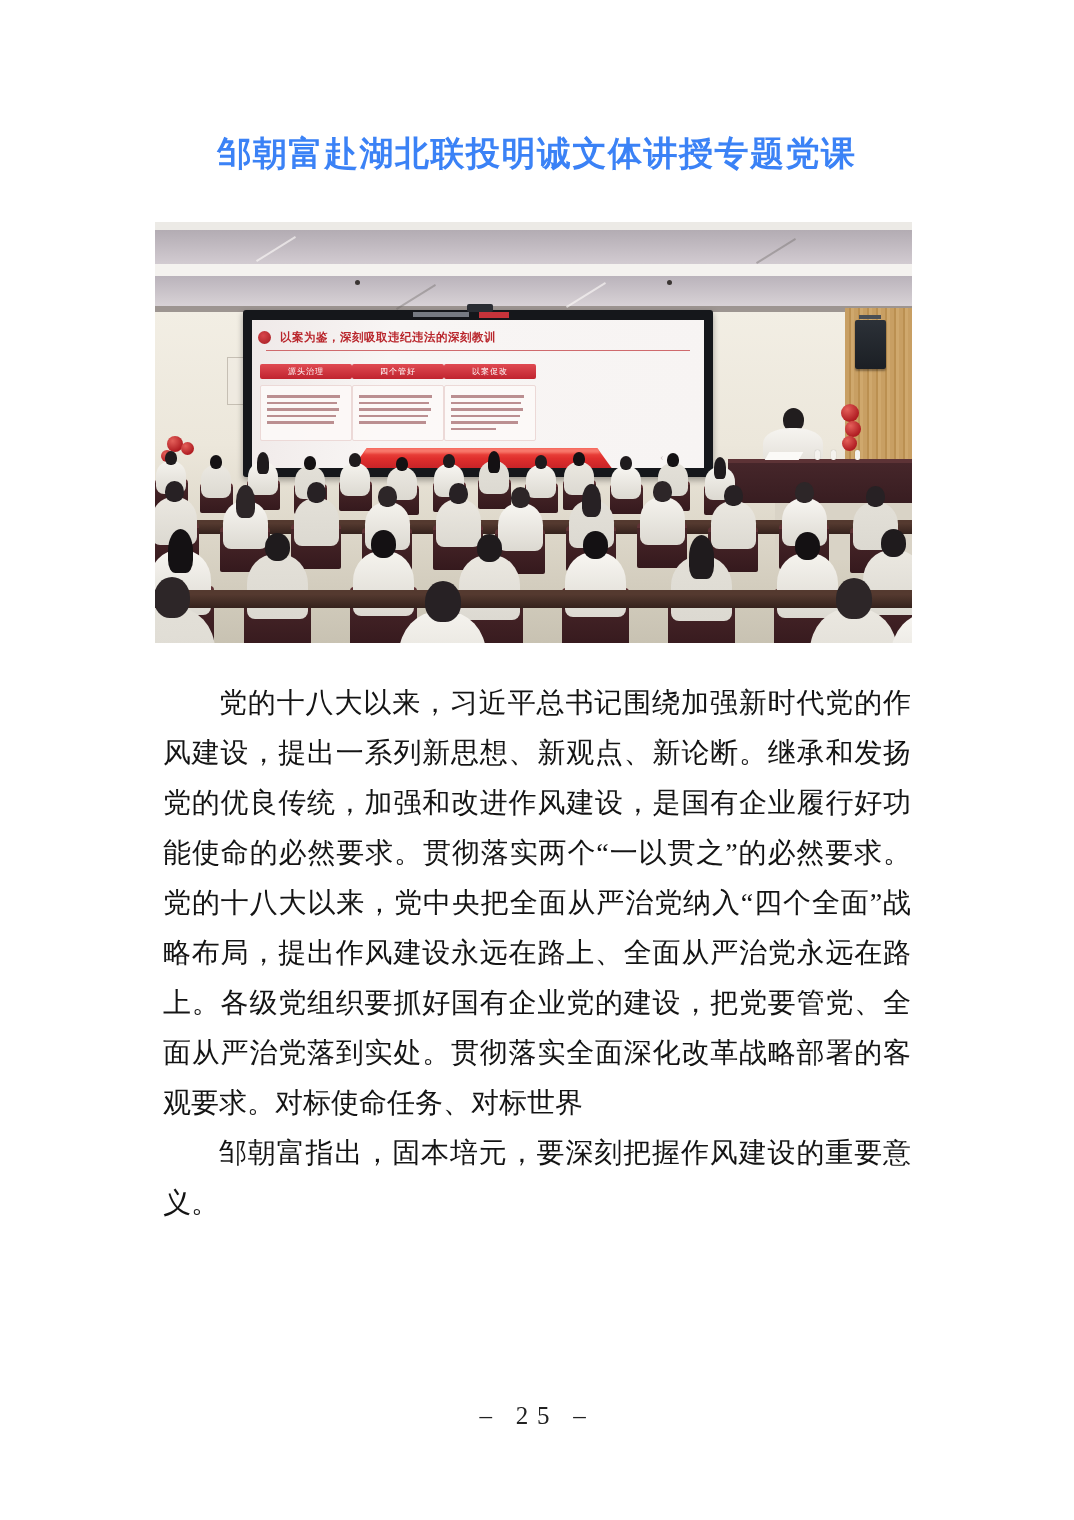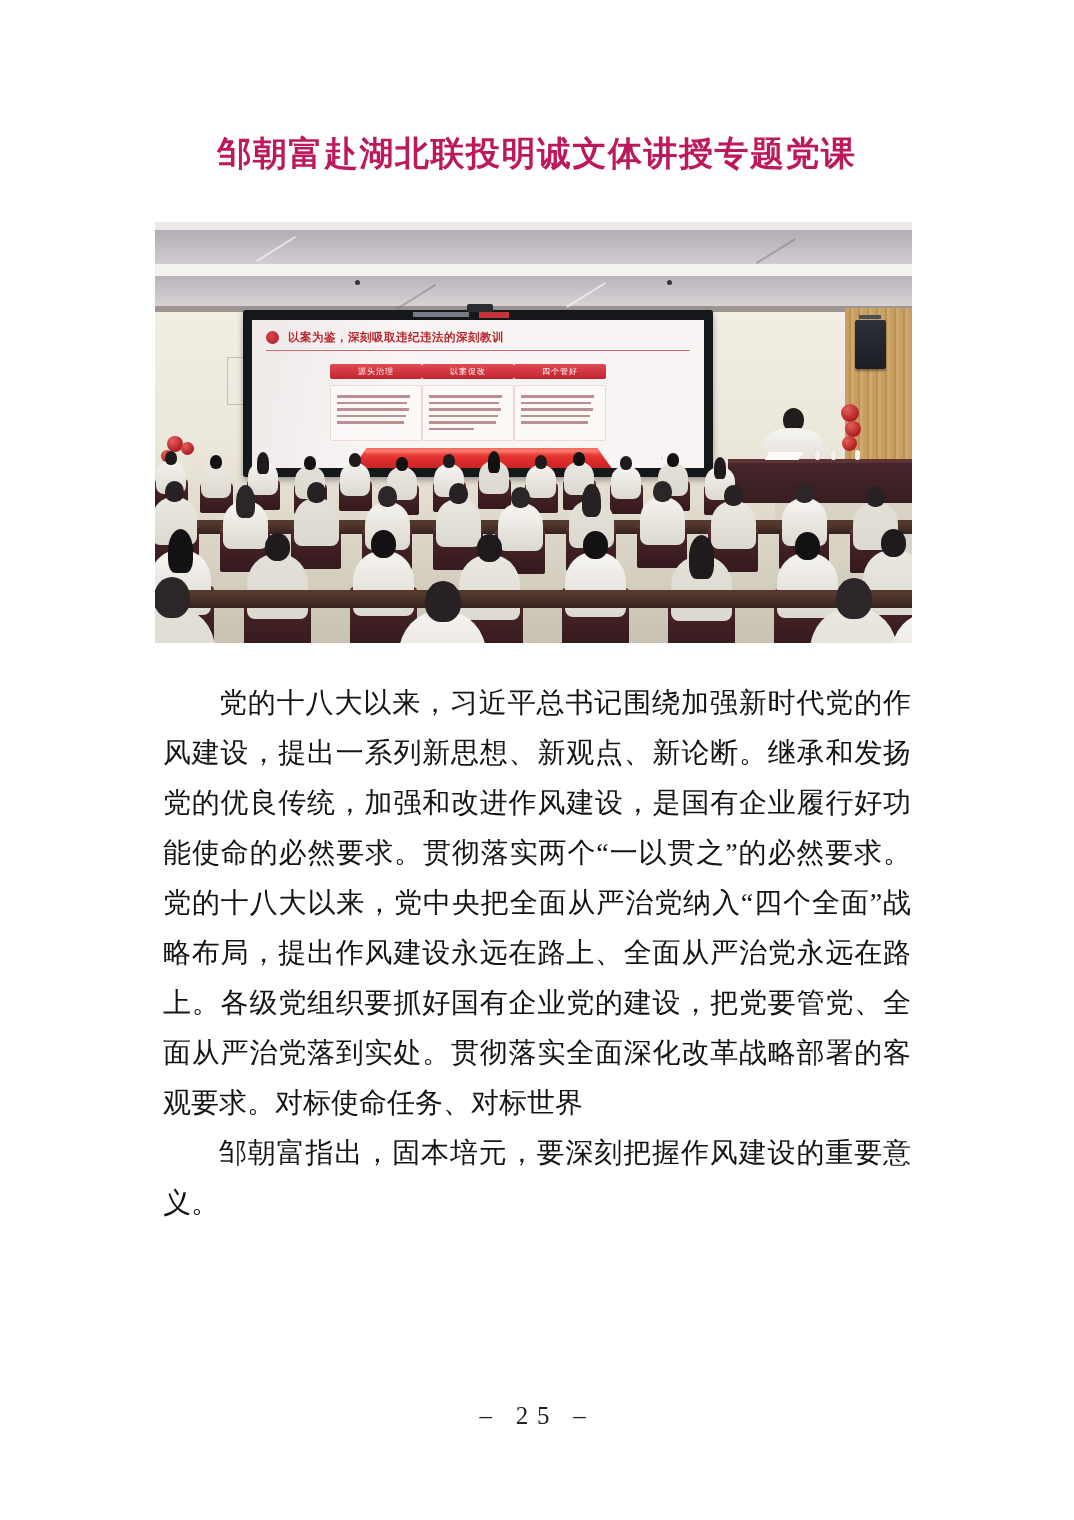--- a/index.html
+++ b/index.html
@@ -4,21 +4,21 @@
 <style>
   html,body{margin:0;padding:0;}
   body{
     width:1074px;height:1520px;position:relative;background:#ffffff;
     font-family:"Liberation Serif","DejaVu Serif",serif;color:#111;
     overflow:hidden;
   }
   
   .doc-title{
     position:absolute;top:131px;left:0;width:1074px;text-align:center;
-    font-size:34px;font-weight:bold;letter-spacing:1.5px;color:#be185d;
+    font-size:34px;font-weight:bold;letter-spacing:1.5px;color:#3b82f6;
   }
   .body-text{
     position:absolute;top:678px;left:163px;width:748px;
     font-size:28px;line-height:50px;text-align:justify;color:#141414;
   }
   .body-text p{margin:0;text-indent:2em;}
   .page-num{
     position:absolute;top:1402px;left:0;width:1074px;text-align:center;
     font-size:25px;letter-spacing:.35em;color:#222;
   }
@@ -53,25 +53,25 @@
   .bottle{width:5px;height:10px;background:#f4f2ee;border-radius:2px;top:228px;box-shadow:0 0 1px rgba(0,0,0,.3);}
   .speaker-head{left:628px;top:186px;width:21px;height:24px;border-radius:50% 50% 46% 46%;background:#211d1e;}
   .speaker-body{left:608px;top:206px;width:60px;height:34px;border-radius:45% 45% 6px 6px;background:linear-gradient(180deg,#f6f4f0,#e4e1da);}
   .paper{left:612px;top:230px;width:34px;height:8px;background:#fbfaf7;transform:skewX(-30deg);}
   
   .screen{left:88px;top:88px;width:470px;height:167px;background:#15171b;border-radius:3px;box-shadow:0 3px 6px rgba(0,0,0,.35);}
   .screen .nub{left:224px;top:-6px;width:26px;height:8px;background:#2a2d33;border-radius:2px;}
   .screen .chip-grey{left:170px;top:2px;width:56px;height:5px;background:#8f949c;opacity:.8;}
   .screen .chip-red{left:236px;top:2px;width:30px;height:6px;background:#c6333a;}
   .slide{left:9px;top:10px;width:452px;height:148px;background:linear-gradient(100deg,#efe9e8 0%,#f8f5f4 30%,#f7f4f3 100%);overflow:hidden;}
-  .slide-titlerow{left:14px;top:10px;width:430px;height:16px;}
+  .slide-titlerow{left:6px;top:10px;width:430px;height:16px;}
   .slide-dot{left:0;top:1px;width:13px;height:13px;border-radius:50%;background:radial-gradient(circle at 40% 35%,#d8454b,#a31b21);}
   .slide-heading{left:22px;top:0;width:400px;font-size:11.5px;font-weight:bold;color:#b9262c;letter-spacing:.5px;filter:blur(.5px);white-space:nowrap;}
   .slide-rule{left:14px;top:30px;width:424px;height:1px;background:#cf6a6d;}
-  .cards{left:14px;top:44px;width:404px;height:78px;display:flex;justify-content:center;position:absolute;}
+  .cards{left:8px;top:44px;width:404px;height:78px;display:flex;justify-content:flex-start;position:absolute;}
   .card{position:relative;width:92px;}
   .card-head{position:relative;width:100%;height:15px;line-height:15px;text-align:center;
     background:linear-gradient(180deg,#e04a52,#c0242f);color:#fff;font-size:8px;letter-spacing:1px;
     border-radius:2px;filter:blur(.6px);}
   .card-body{position:relative;margin-top:6px;width:100%;min-height:56px;background:rgba(252,248,247,.92);
     border:1px solid #ecd9d7;border-radius:2px;padding:5px 6px;box-sizing:border-box;}
   .card-body .bl{position:relative;height:2.5px;background:#b07d80;margin:4px 0;filter:blur(.7px);opacity:.85;}
   .stage{left:96px;top:128px;width:268px;height:26px;
     background:linear-gradient(180deg,#f4574a 0%,#e02f2d 40%,#b81c24 100%);
     clip-path:polygon(7% 0,93% 0,100% 100%,0 100%);}
@@ -134,40 +134,40 @@
           <div class="card-head">源头治理</div>
           <div class="card-body">
               <div class="bl" style="width: 94%;"></div>
               <div class="bl" style="width: 90%;"></div>
               <div class="bl" style="width: 92%;"></div>
               <div class="bl" style="width: 88%;"></div>
               <div class="bl" style="width: 86%;"></div>
             </div>
         </div>
         <div class="card">
+          <div class="card-head">四个管好</div>
+          <div class="card-body">
+              <div class="bl" style="width: 94%;"></div>
+              <div class="bl" style="width: 90%;"></div>
+              <div class="bl" style="width: 92%;"></div>
+              <div class="bl" style="width: 88%;"></div>
+              <div class="bl" style="width: 86%;"></div>
+            </div>
+        </div>
+        <div class="card">
           <div class="card-head">以案促改</div>
           <div class="card-body">
               <div class="bl" style="width: 94%;"></div>
               <div class="bl" style="width: 90%;"></div>
               <div class="bl" style="width: 92%;"></div>
               <div class="bl" style="width: 88%;"></div>
               <div class="bl" style="width: 86%;"></div>
               <div class="bl" style="width: 58%;"></div>
             </div>
         </div>
-        <div class="card">
-          <div class="card-head">四个管好</div>
-          <div class="card-body">
-              <div class="bl" style="width: 94%;"></div>
-              <div class="bl" style="width: 90%;"></div>
-              <div class="bl" style="width: 92%;"></div>
-              <div class="bl" style="width: 88%;"></div>
-              <div class="bl" style="width: 86%;"></div>
-            </div>
-        </div>
       </div>
       <div class="stage"></div>
       <div class="slide-nav">‹ ›</div>
     </div>
   </div>
 
   <div class="speaker-head"></div>
   <div class="speaker-body"></div>
   <div class="floor-r"></div>
   <div class="podium"></div>

